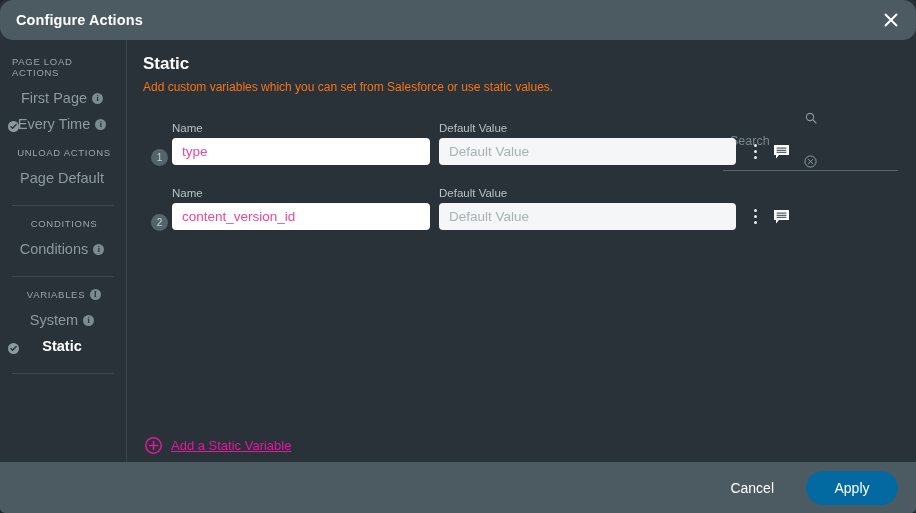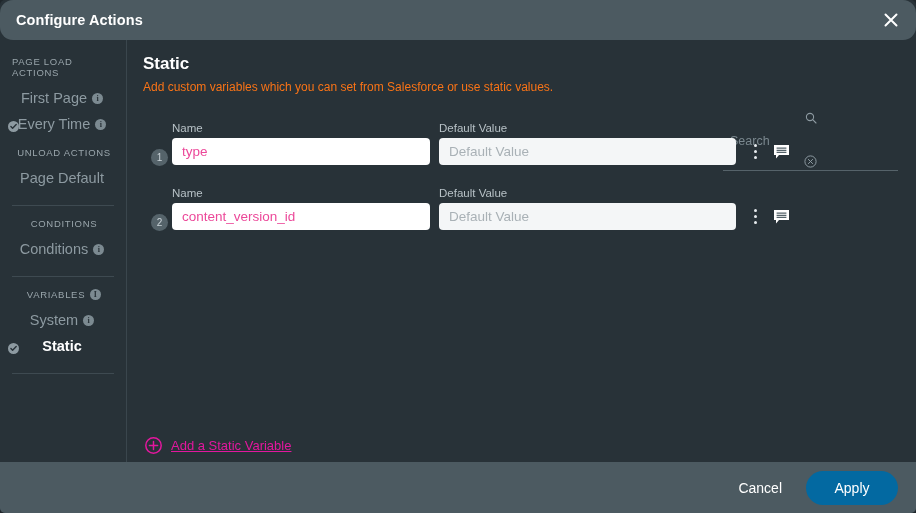--- a/index.html
+++ b/index.html
@@ -260,21 +260,21 @@
 
   
   .footer {
     flex: 0 0 51px;
     height: 51px;
     background: #4c5a61;
     display: flex;
     align-items: center;
     justify-content: flex-end;
     padding-right: 18px;
-    gap: 24px;
+    gap: 32px;
   }
   .cancel-btn {
     color: #ffffff;
     font-size: 14px;
     background: none;
     border: none;
     cursor: pointer;
     font-family: "Liberation Sans", sans-serif;
   }
   .apply-btn {

